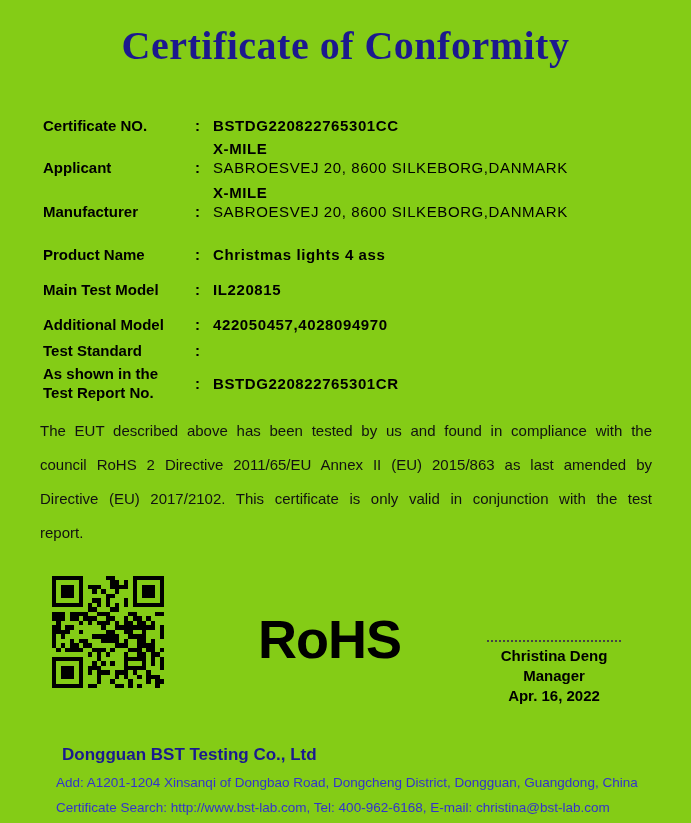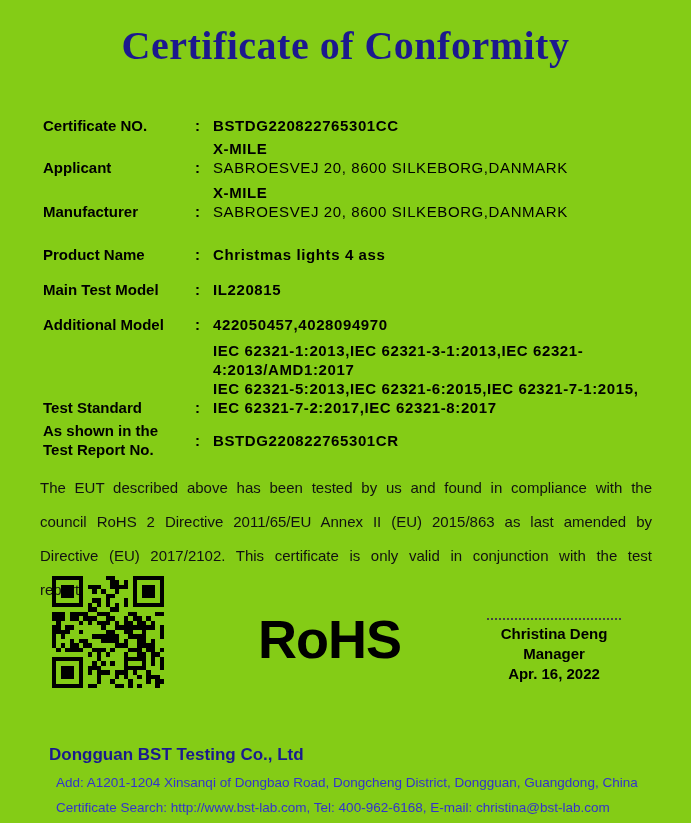--- a/index.html
+++ b/index.html
@@ -79,42 +79,42 @@
     position:absolute;
     left:258px;top:608px;
     font-size:54px;
     font-weight:bold;
     letter-spacing:-1px;
     color:#000;
     font-family:"Liberation Sans", sans-serif;
   }
   .signature{
     position:absolute;
-    left:448px;top:604px;
+    left:448px;top:626px;
     width:212px;
     text-align:center;
   }
   .sig-line{
     width:134px;
     height:14px;
     margin:0 auto 4px auto;
     border-bottom:2px dotted #444;
   }
   .sig-text{
     font-size:15px;
     font-weight:bold;
     line-height:20px;
     color:#000;
   }
   .footer{
     position:absolute;
     left:0;right:0;top:744px;
   }
   .footer-company{
-    padding-left:49px;
+    padding-left:62px;
     font-size:17px;
     font-weight:bold;
     color:#1a1a8f;
     line-height:22px;
   }
   .footer-line{
     padding-left:56px;
     font-size:13.5px;
     color:#3333cc;
     margin-top:9px;
@@ -176,25 +176,20 @@
       <div class="label-cell">Additional Model</div>
       <div class="colon-cell">:</div>
       <div class="value-cell">
         <div class="value-line bold">422050457,4028094970</div>
       </div>
     </div>
 
     <div class="field-row gap4">
       <div class="label-cell">Test Standard</div>
       <div class="colon-cell">:</div>
-      <div class="value-cell">
-        <div class="value-line bold">IEC 62321-1:2013,IEC 62321-3-1:2013,IEC 62321-4:2013/AMD1:2017</div>
-        <div class="value-line bold">IEC 62321-5:2013,IEC 62321-6:2015,IEC 62321-7-1:2015,</div>
-        <div class="value-line bold">IEC 62321-7-2:2017,IEC 62321-8:2017</div>
-      </div>
     </div>
 
     <div class="field-row row-center">
       <div class="label-cell">
         <div>As shown in the</div>
         <div>Test Report No.</div>
       </div>
       <div class="colon-cell">:</div>
       <div class="value-cell">
         <div class="value-line bold">BSTDG220822765301CR</div>

